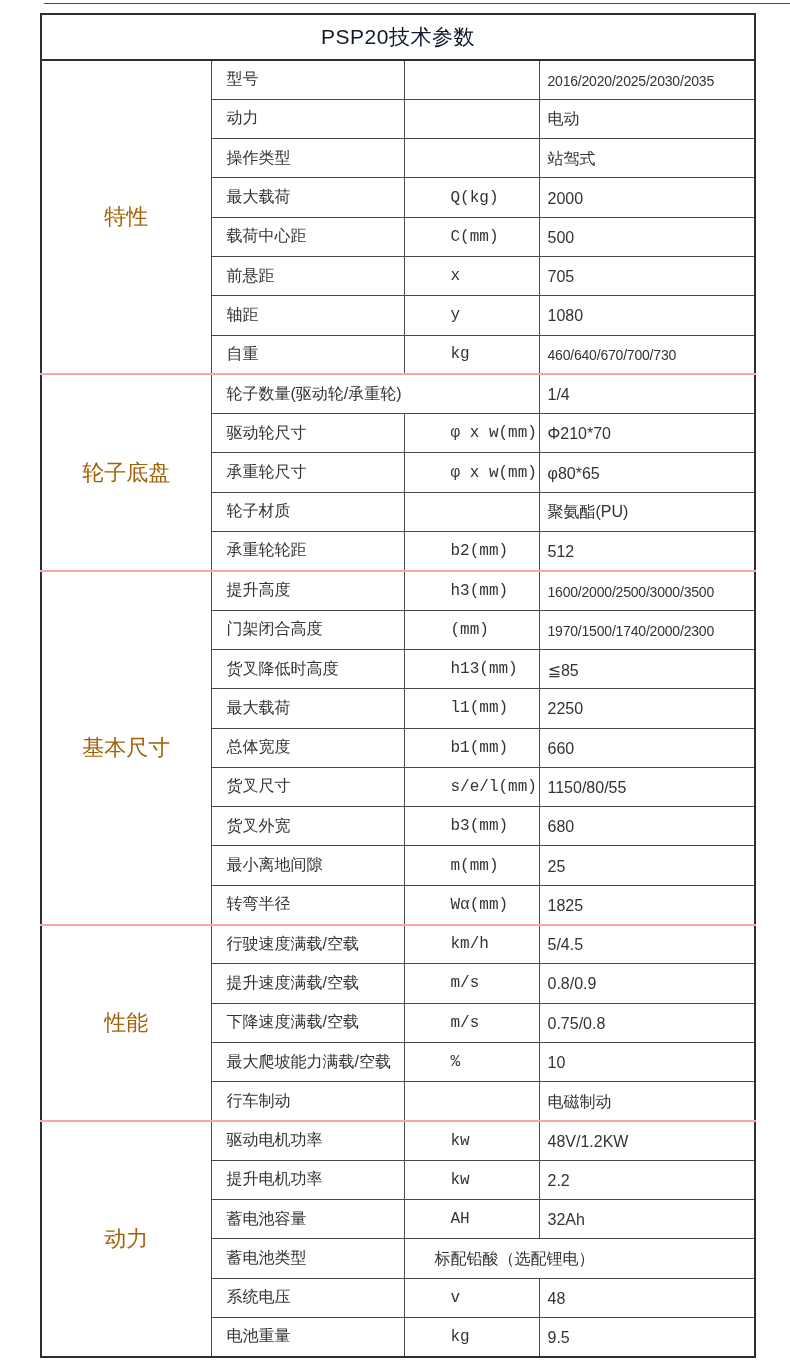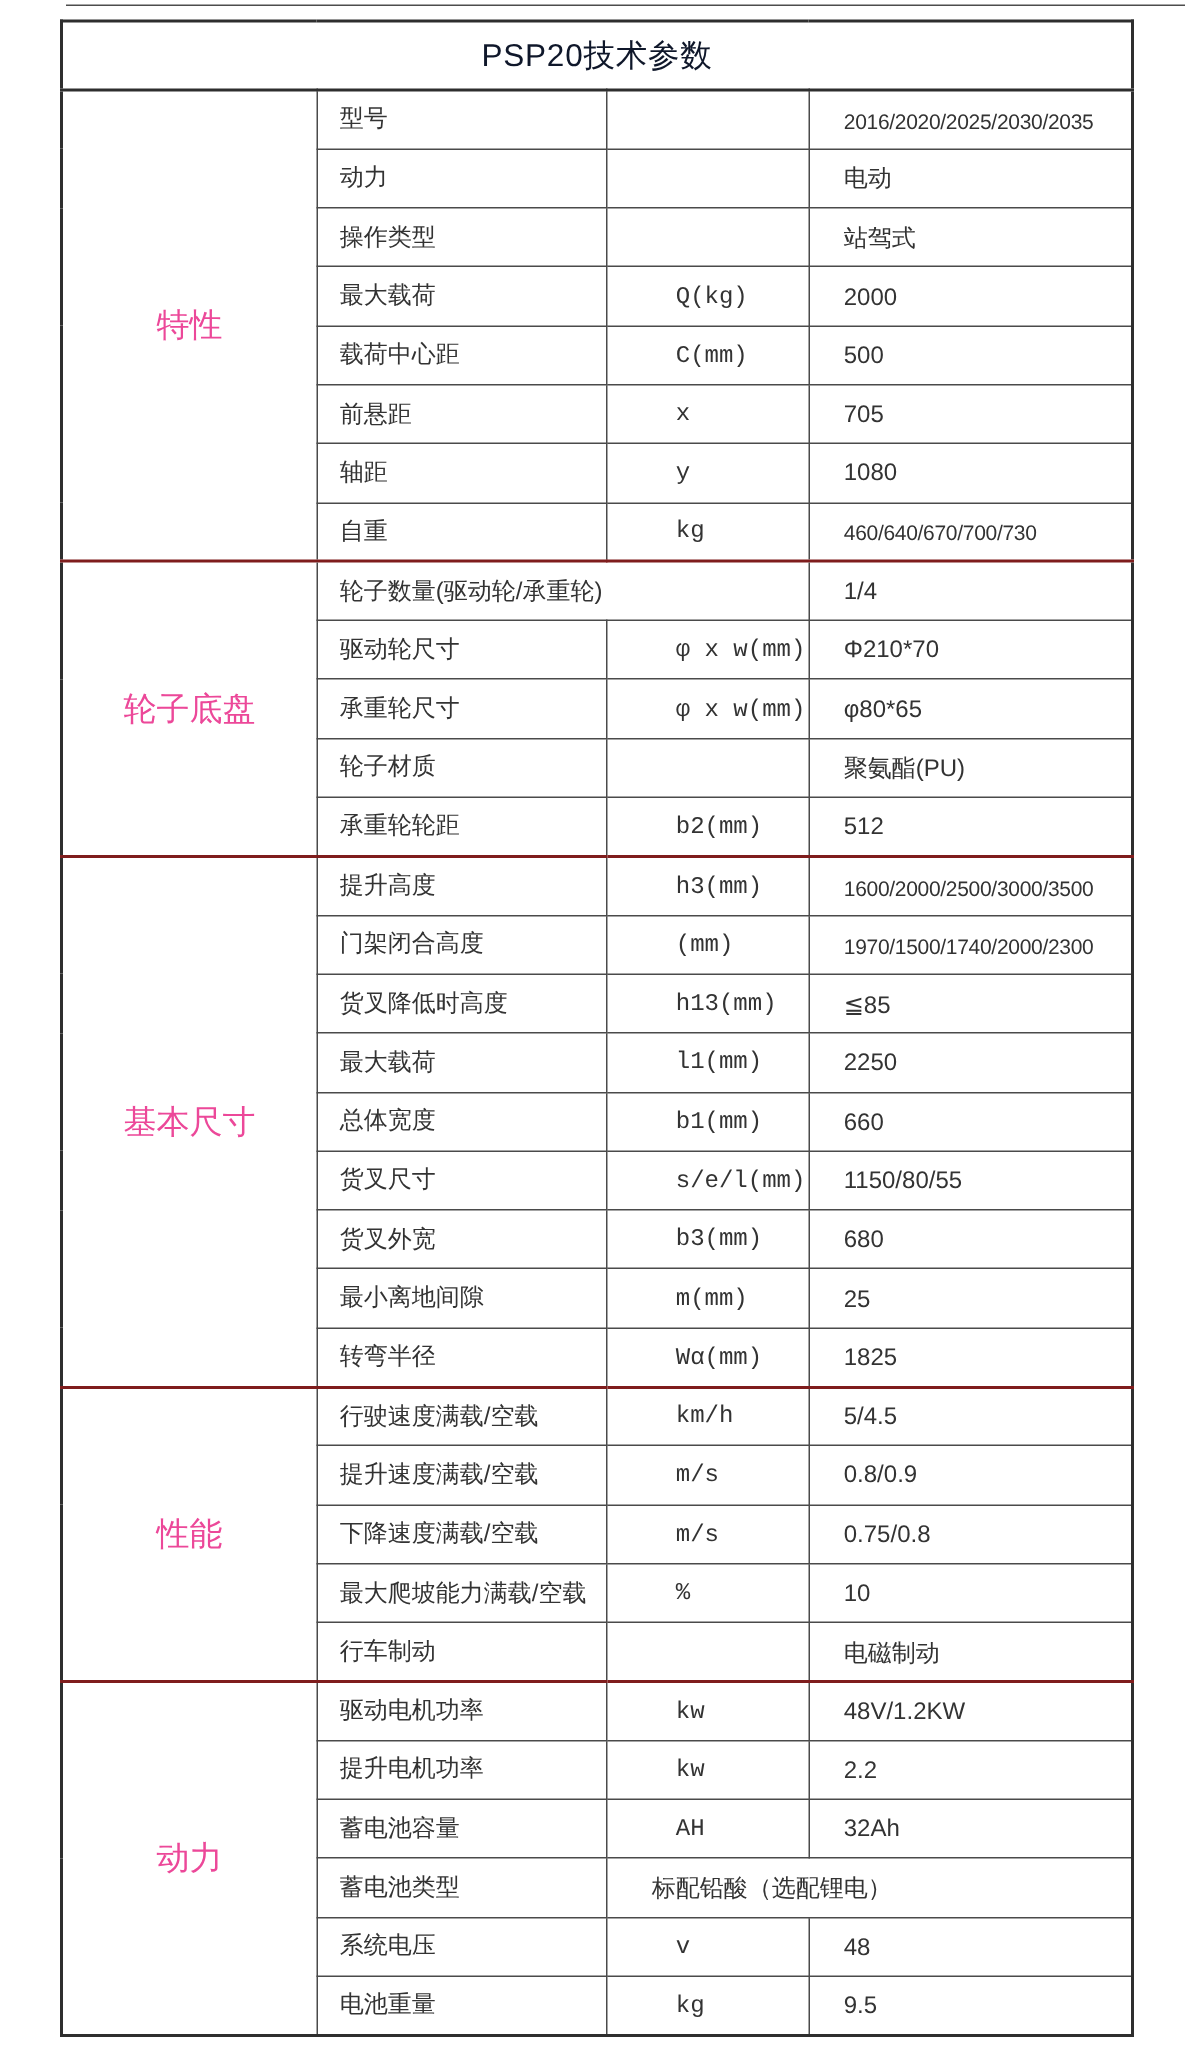--- a/index.html
+++ b/index.html
@@ -45,29 +45,29 @@
   }
   tr.title-row td {
     height: 42px;
     text-align: center;
     font-size: 21px;
     letter-spacing: 0.5px;
     color: #0f172a;
     border-bottom: 2px solid #2e2e2e;
   }
   tr.data-row { height: 39.3px; }
-  tr.sec-start td { border-top: 2px solid #7f1d1d; }
+  tr.sec-start td { border-top: 2px solid #fca5a5; }
   td.section {
     text-align: center;
     font-size: 22px;
-    color: #ec4899;
+    color: #a16207;
   }
   td.name  { padding-left: 15px; font-size: 16px; }
   td.unit  { padding-left: 46px; font-size: 16px; font-family: Liberation Mono, monospace; }
-  td.value { padding-left: 23px;  font-size: 16px; padding-top: 3px; }
+  td.value { padding-left: 8px;  font-size: 16px; padding-top: 3px; }
   td.value.mrg { padding-left: 30px; font-family: Liberation Mono, monospace; }
   td.value.sm { font-size: 14px; letter-spacing: -0.2px; }
 </style>
 </head>
 <body>
 
 <div class="canvas">
   <div class="top-rule"></div>
   <table class="spec">
     <colgroup>

